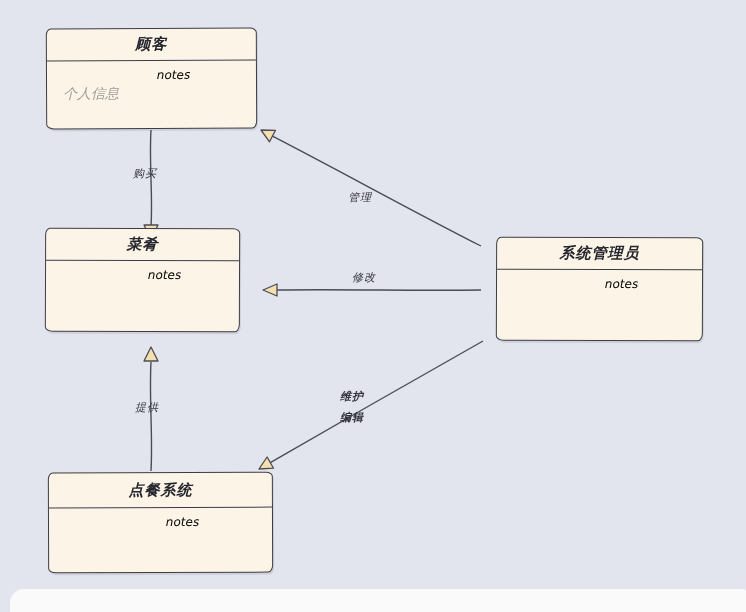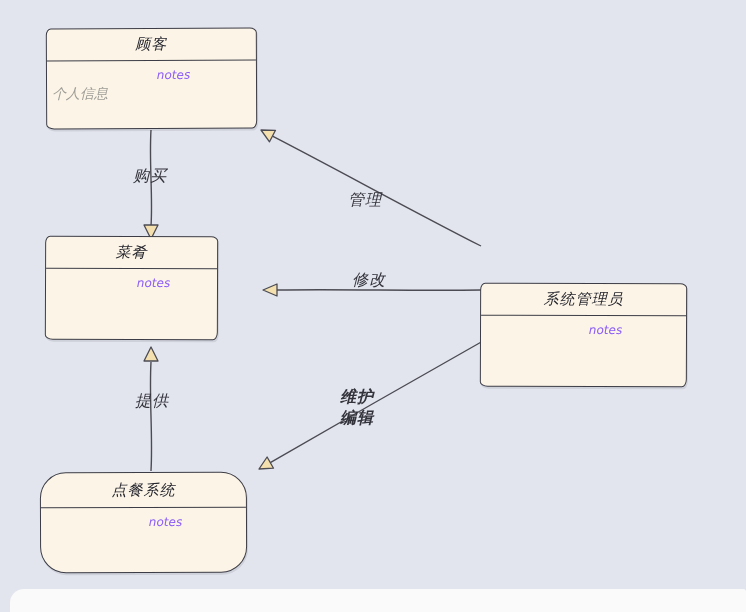--- a/index.html
+++ b/index.html
@@ -37,61 +37,61 @@
     background: #fcf5e7;
     border: 1.5px solid #3c3c46;
     border-radius: 5px 7px 5px 8px / 7px 5px 8px 5px;
     box-shadow: 1px 2px 0 rgba(60,60,70,0.12);
     box-sizing: border-box;
   }
   .node-title {
     height: 31px;
     line-height: 31px;
     text-align: center;
-    font-weight: normal;
+    font-weight: bold;
     font-style: italic;
     font-size: 15px;
     color: #26262e;
     letter-spacing: 1px;
     border-bottom: 1.4px solid #3c3c46;
   }
   .node-notes {
     margin-top: 7px;
     text-align: center;
     font-style: italic;
     font-size: 12px;
-    color: #8b5cf6;
+    color: #000000;
     padding-left: 44px;
   }
   .node-detail {
     margin-top: 3px;
-    padding: 0 5px;
+    padding: 0 16px;
     text-align: left;
     font-style: italic;
     font-size: 14px;
     color: #9d9c96;
   }
   #node-customer  { left: 46px;  top: 28px;  width: 211px; height: 101px; transform: rotate(-0.25deg); }
-  #node-dishes    { left: 45px;  top: 236px; width: 173px; height: 104px; transform: rotate(0.2deg); }
-  #node-ordering  { left: 40px;  top: 472px; width: 207px; height: 101px; transform: rotate(-0.2deg); border-radius: 26px; }
-  #node-admin     { left: 480px; top: 237px; width: 207px; height: 104px; transform: rotate(0.2deg); margin-top: 46px; }
+  #node-dishes    { left: 45px;  top: 228px; width: 195px; height: 104px; transform: rotate(0.2deg); }
+  #node-ordering  { left: 48px;  top: 472px; width: 225px; height: 101px; transform: rotate(-0.2deg); }
+  #node-admin     { left: 496px; top: 237px; width: 207px; height: 104px; transform: rotate(0.2deg); }
   #node-ordering .node-title { height: 34px; line-height: 34px; }
 
   .edge-label {
     position: absolute;
     font-style: italic;
-    font-size: 16px;
+    font-size: 11px;
     color: #33333b;
     letter-spacing: 1px;
     white-space: nowrap;
   }
   #label-purchase { left: 133px; top: 166px; }
   #label-manage   { left: 348px; top: 164px; margin-top: 26px; }
   #label-modify   { left: 352px; top: 270px; }
-  #label-provide  { left: 135px; top: 391px; }
+  #label-provide  { left: 135px; top: 400px; }
   #label-maintain { left: 340px; top: 386px; line-height: 21px; font-weight: bold; }
 
   .bottom-panel {
     position: absolute;
     left: 10px;
     right: 0;
     bottom: 0;
     height: 23px;
     background: #fafafa;
     border-top-left-radius: 14px;

